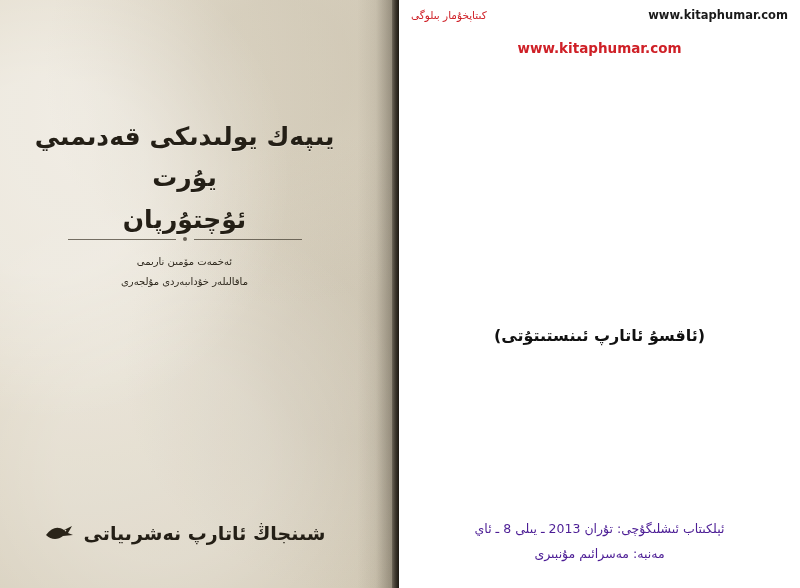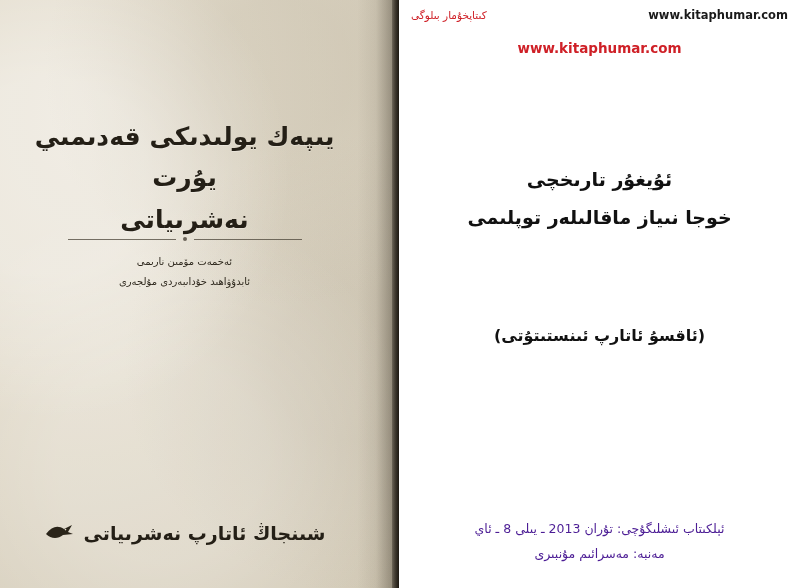--- a/index.html
+++ b/index.html
@@ -121,21 +121,21 @@
 
   .publisher {
     position: absolute;
     bottom: 44px;
     left: 0;
     right: 30px;
     font-size: 19px;
     font-weight: 700;
     color: #241f16;
     display: flex;
-    align-items: flex-start;
+    align-items: center;
     justify-content: center;
     gap: 10px;
   }
   .logo-mark {
     display: inline-block;
     width: 30px;
     height: 20px;
     position: relative;
     flex: 0 0 auto;
   }
@@ -218,32 +218,32 @@
 
 <div class="spread">
 
   <div class="page-left">
     <div class="grain"></div>
 
     <div class="left-content uy">
 
       <div class="title-main">
         <div>يىپەك يولىدىكى قەدىمىي يۇرت</div>
-        <div>نەشرىياتى</div>
+        <div>ئۇچتۇرپان</div>
       </div>
 
       <div class="rule-wrap">
         <span class="rule-line"></span>
         <span class="rule-dot"></span>
         <span class="rule-line"></span>
       </div>
 
       <div class="credits">
         <div>ئەخمەت مۆمىن نارىمى</div>
-        <div>ئابدۇۋاھىد خۇداىبەردى مۇلجەرى</div>
+        <div>ماقالىلەر خۇداىبەردى مۇلجەرى</div>
       </div>
 
       <div class="publisher">
         <span>شىنجاڭ ئاتارپ نەشرىياتى</span>
         <span class="logo-mark">
           <svg width="30" height="20" viewBox="0 0 30 20" aria-hidden="true">
             <path d="M2 12 C8 4, 14 3, 20 7 L28 3 L24 10 L29 12 L19 13 C14 17, 7 17, 2 12 Z" fill="#2a2419"></path>
             <circle cx="21.5" cy="7.6" r="0.8" fill="#e2dbcb"></circle>
           </svg>
         </span>
@@ -257,24 +257,20 @@
 
   <div class="page-right">
 
     <div class="header-bar">
       <span class="header-left uy">كىتاپخۇمار بىلوگى</span>
       <span class="header-right">www.kitaphumar.com</span>
     </div>
 
     <div class="site-url">www.kitaphumar.com</div>
 
-    <div class="r-title uy">
-      <div>ئۇيغۇر تارىخچى</div>
-      <div>خوجا نىياز ماقالىلەر توپلىمى</div>
-    </div>
 
     <div class="r-sub uy">(ئاقسۇ ئاتارپ ئىنستىتۇتى)</div>
 
     <div class="r-footer uy">
       <div>ئېلكىتاب ئىشلىگۇچى: تۇران 2013 ـ يىلى 8 ـ ئاي</div>
       <div>مەنبە: مەسرائىم مۇنبىرى</div>
     </div>
 
   </div>
 

